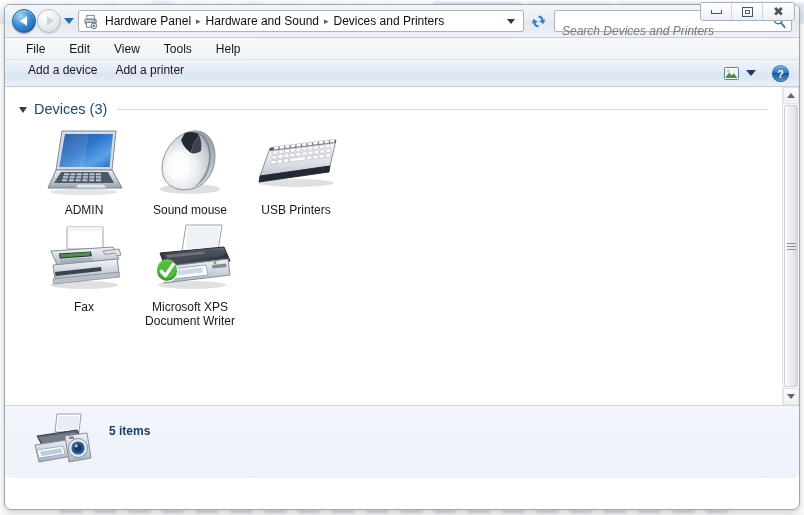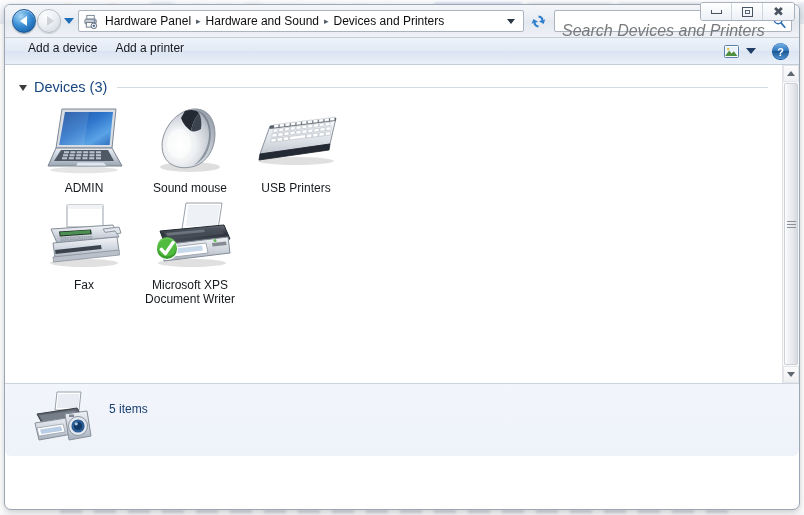--- a/index.html
+++ b/index.html
@@ -141,21 +141,21 @@
     margin-right: 5px;
   }
   #search-box {
     flex: 0 0 auto; width: 238px; height: 22px;
     background: #ffffff; border: 1px solid #abb4bf; border-radius: 2px;
     display: flex; align-items: center; padding: 0 4px 0 7px;
   }
   #search-input {
     flex: 1 1 auto; border: none; outline: none; background: transparent;
     font-family: "Liberation Sans", sans-serif;
-    font-size: 16px; font-style: italic; color: #77797c; padding: 0; min-width: 0; margin-top: 20px;
+    font-size: 12px; font-style: italic; color: #77797c; padding: 0; min-width: 0; margin-top: 20px;
   }
   #search-input::placeholder { color: #77797c; font-style: italic; opacity: 1; }
 
   
   #menubar {
     height: 22px;
     background: linear-gradient(180deg,#f7f8fa 0%, #f1f3f7 100%);
     display: flex; align-items: center;
     padding-left: 12px;
     border-bottom: 1px solid #dfe3e9;
@@ -252,20 +252,21 @@
 
   
   #statusbar {
     position: relative;
     height: 73px;
     background: linear-gradient(180deg,#f2f5fb 0%, #eef2f9 100%);
     border-top: 1px solid #cdd4de;
     display: flex; align-items: flex-start;
     padding: 6px 0 0 26px;
     border-radius: 0 0 6px 6px;
+    font-weight: bold;
   }
   #status-thumb { width: 70px; height: 62px; flex: 0 0 auto; margin-right: 8px; }
   #status-text { font-size: 12px; color: #1a3e6e; margin-top: 12px; }
 
   
   #bg-bottom {
     position: absolute; left: 0; bottom: 0; width: 804px; height: 6px;
     background: linear-gradient(180deg,#ffffff,#f6f7f9);
   }
   #bg-bottom .smear {
@@ -361,20 +362,27 @@
 
     <div id="search-box">
       <input id="search-input" type="text" placeholder="Search Devices and Printers" style="">
       <svg width="15" height="15" viewBox="0 0 16 16">
         <circle cx="6.6" cy="6.3" r="4.1" fill="none" stroke="#2f6fb5" stroke-width="1.5"></circle>
         <line x1="9.7" y1="9.5" x2="13.6" y2="14.2" stroke="#2f6fb5" stroke-width="1.8" stroke-linecap="round"></line>
       </svg>
     </div>
   </div>
 
+  <div id="menubar">
+    <div class="menu-item">File</div>
+    <div class="menu-item">Edit</div>
+    <div class="menu-item">View</div>
+    <div class="menu-item">Tools</div>
+    <div class="menu-item">Help</div>
+  </div>
 
   <div id="commandbar">
     <div class="cmd-item">Add a device</div>
     <div class="cmd-item">Add a printer</div>
     <div class="cmd-spacer"></div>
 
     <div class="cmd-icon-btn">
       <svg width="17" height="15" viewBox="0 0 17 15">
         <rect x="1.5" y="1.5" width="14" height="12" rx="1" fill="#ffffff" stroke="#5b7fa8" stroke-width="1"></rect>
         <rect x="2.6" y="2.6" width="11.8" height="9.8" fill="#eaf2fb"></rect>

